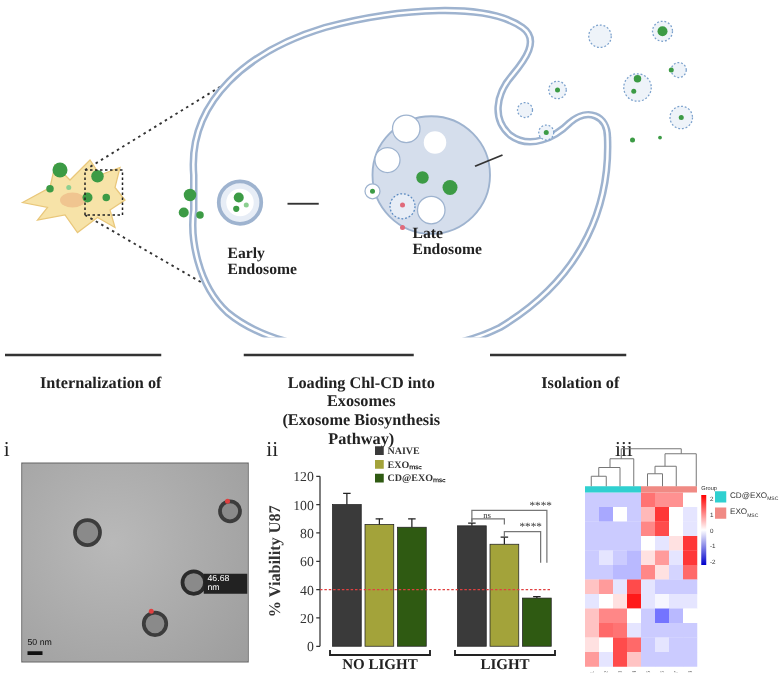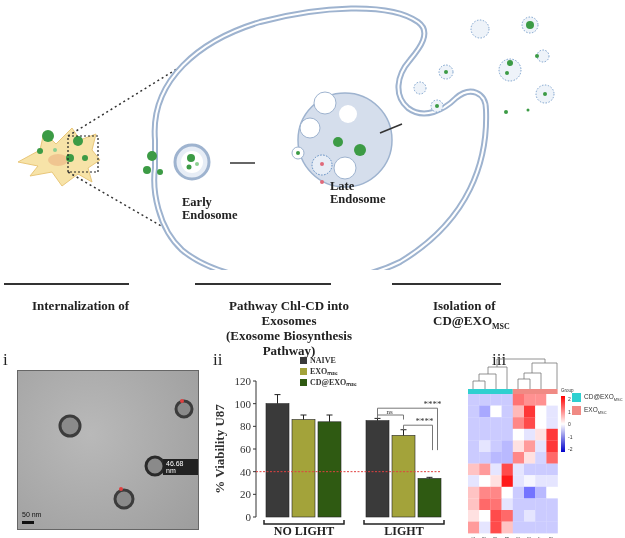--- a/index.html
+++ b/index.html
@@ -95,26 +95,25 @@
 </div>
 
 <div class="abs rule" style="left:4px;top:283px;width:125px;"></div>
 <div class="abs rule" style="left:195px;top:283px;width:136px;"></div>
 <div class="abs rule" style="left:392px;top:283px;width:109px;"></div>
 
 <div class="abs cap" style="left:9px;top:298px;">
   <div>Internalization of</div>
 </div>
 <div class="abs cap" style="left:181px;top:298px;text-align:center;width:170px;">
-  <div>Pathway Chl-CD into Exosomes</div>
+  <div>Loading Chl-CD into Exosomes</div>
   <div>(Exosome Biosynthesis Pathway)</div>
 </div>
 <div class="abs cap" style="left:410px;top:298px;">
   <div>Isolation of</div>
-  <div><span>CD@EXO</span><sub style="font-size:8px;">MSC</sub></div>
 </div>
 
 <div class="abs panel-label" style="left:3px;top:350px;">i</div>
 <div class="abs" style="left:17px;top:370px;width:180px;height:158px;background:radial-gradient(circle at 40% 40%,#b9b9b9,#9d9d9d);border:1px solid #666;overflow:hidden;">
   <svg width="180" height="158">
     <circle cx="52" cy="55" r="10" fill="#8a8a8a" stroke="#3c3c3c" stroke-width="3"></circle>
     <circle cx="166" cy="38" r="8" fill="#8a8a8a" stroke="#3c3c3c" stroke-width="3"></circle>
     <circle cx="137" cy="95" r="9" fill="#8a8a8a" stroke="#2a2a2a" stroke-width="3"></circle>
     <circle cx="106" cy="128" r="9" fill="#8a8a8a" stroke="#3c3c3c" stroke-width="3"></circle>
     <circle cx="103" cy="118" r="2" fill="#e04040"></circle>

